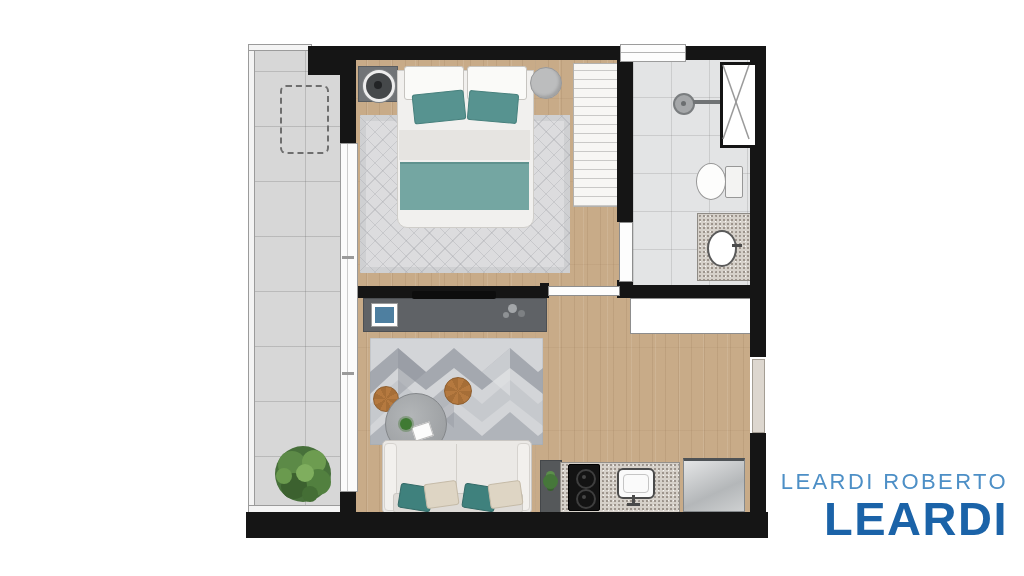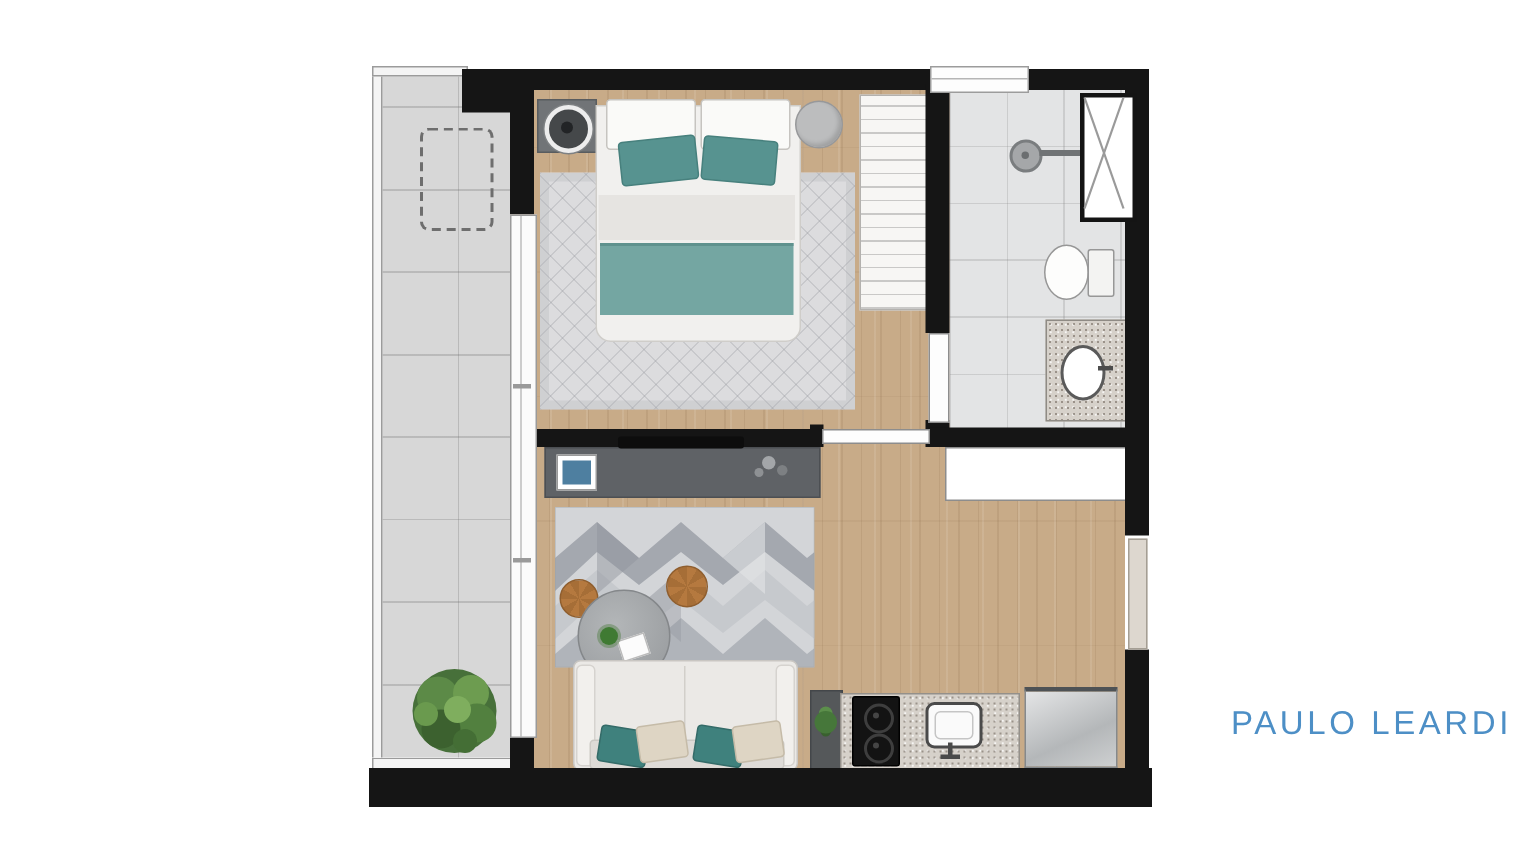--- a/index.html
+++ b/index.html
@@ -269,16 +269,17 @@
       <svg width="32" height="80" viewBox="0 0 32 80" style="position:absolute;left:-3px;top:-3px;">
         <line x1="3" y1="3" x2="29" y2="77" stroke="#9a9a9a" stroke-width="1.5"></line>
         <line x1="29" y1="3" x2="3" y2="77" stroke="#9a9a9a" stroke-width="1.5"></line>
       </svg>
     </div>
     <div class="abs tv"></div>
 
   </div>
 
   <div class="logo">
-    <div class="logo-line1">PAULO LEARDI</div>
+    <div class="logo-line1">LEARDI ROBERTO</div>
+    <div class="logo-line2">LEARDI</div>
   </div>
 
 </div>
 
 </body></html>

